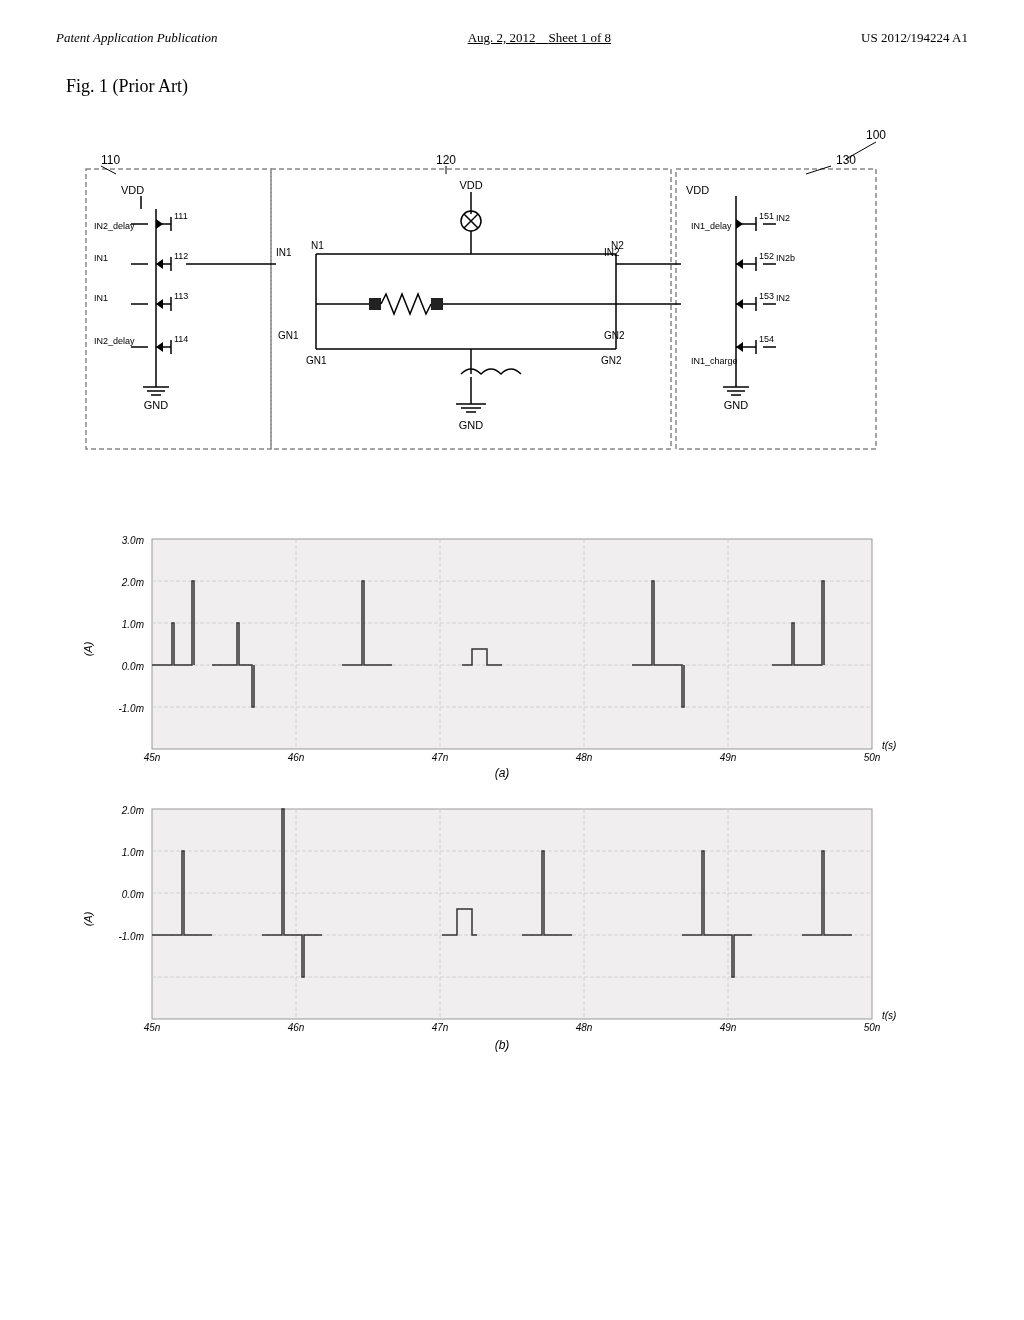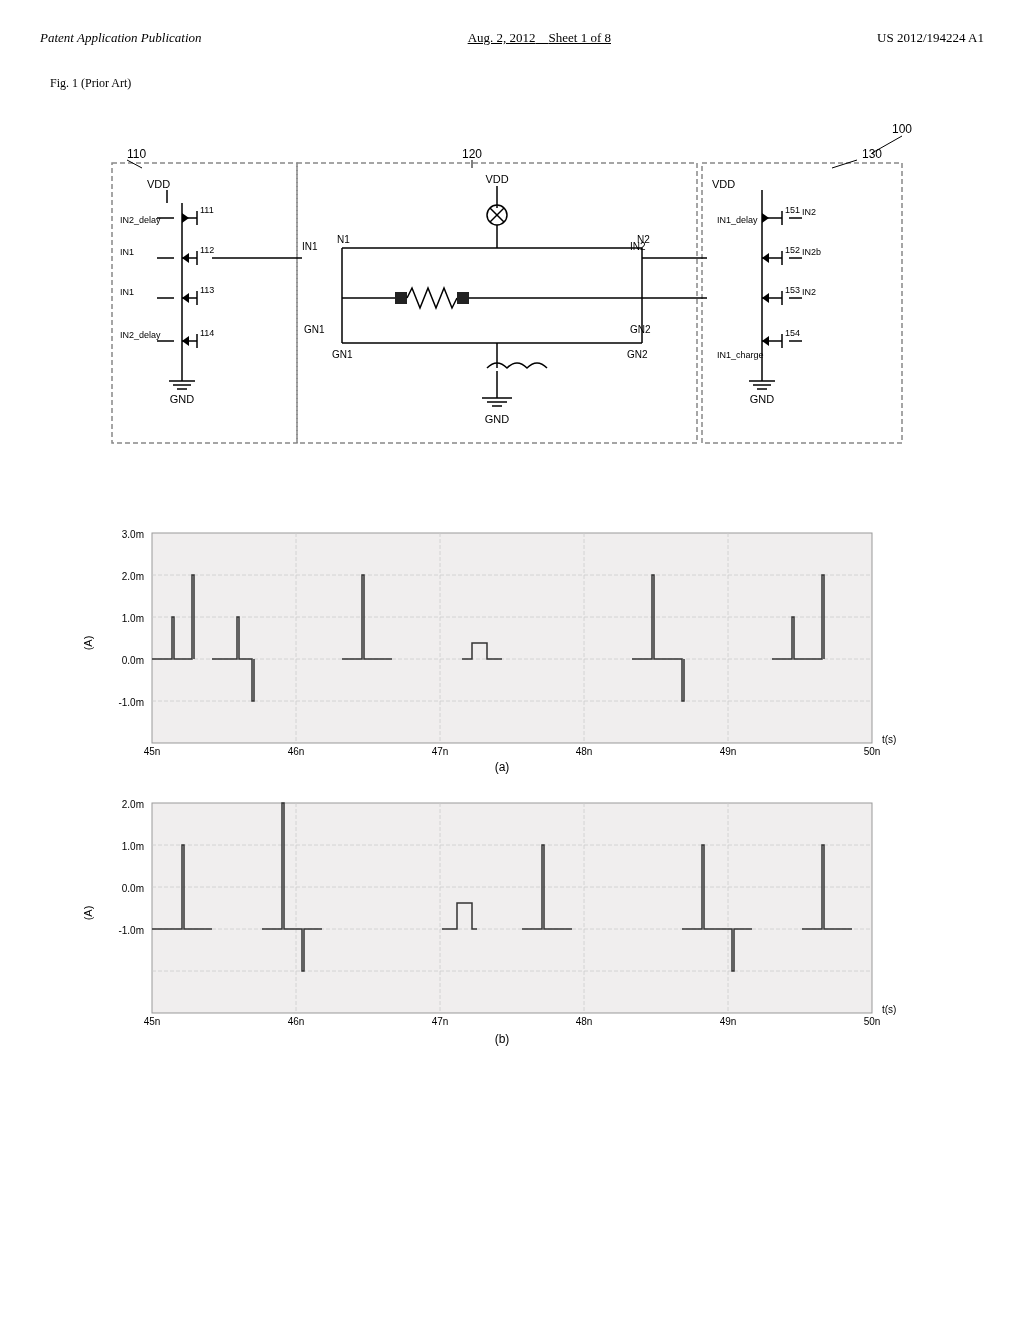--- a/index.html
+++ b/index.html
@@ -9,21 +9,21 @@
       width: 1024px;
       min-height: 1320px;
       position: relative;
       overflow-x: hidden;
     }
 
     .page {
       width: 1024px;
       min-height: 1320px;
       background: #fff;
-      padding: 30px 40px;
+      padding: 30px 56px;
       position: relative;
     }
 
     
     .header {
       display: flex;
       justify-content: space-between;
       align-items: flex-start;
       margin-bottom: 30px;
       font-size: 13px;
@@ -34,47 +34,48 @@
     .header-center {
       text-align: center;
       text-decoration: underline;
     }
     .header-right {
       text-align: left;
     }
 
     
     .fig-title {
-      font-size: 12px;
+      font-size: 18px;
       margin-bottom: 12px;
       margin-left: 10px;
     }
 
     
     .circuit-container {
       width: 100%;
       margin-bottom: 40px;
     }
 
     .circuit-svg-wrapper {
       width: 100%;
       display: flex;
-      justify-content: center;
+      justify-content: flex-start;
     }
 
     
     .graph-container {
       width: 100%;
       margin-bottom: 30px;
     }
 
     .graph-svg-wrapper {
       width: 100%;
       display: flex;
       justify-content: center;
+      font-style: italic;
     }
   </style>
 </head>
 <body>
 
 <div class="page">
 
   <div class="header">
     <div class="header-left">Patent Application Publication</div>
     <div class="header-center">

